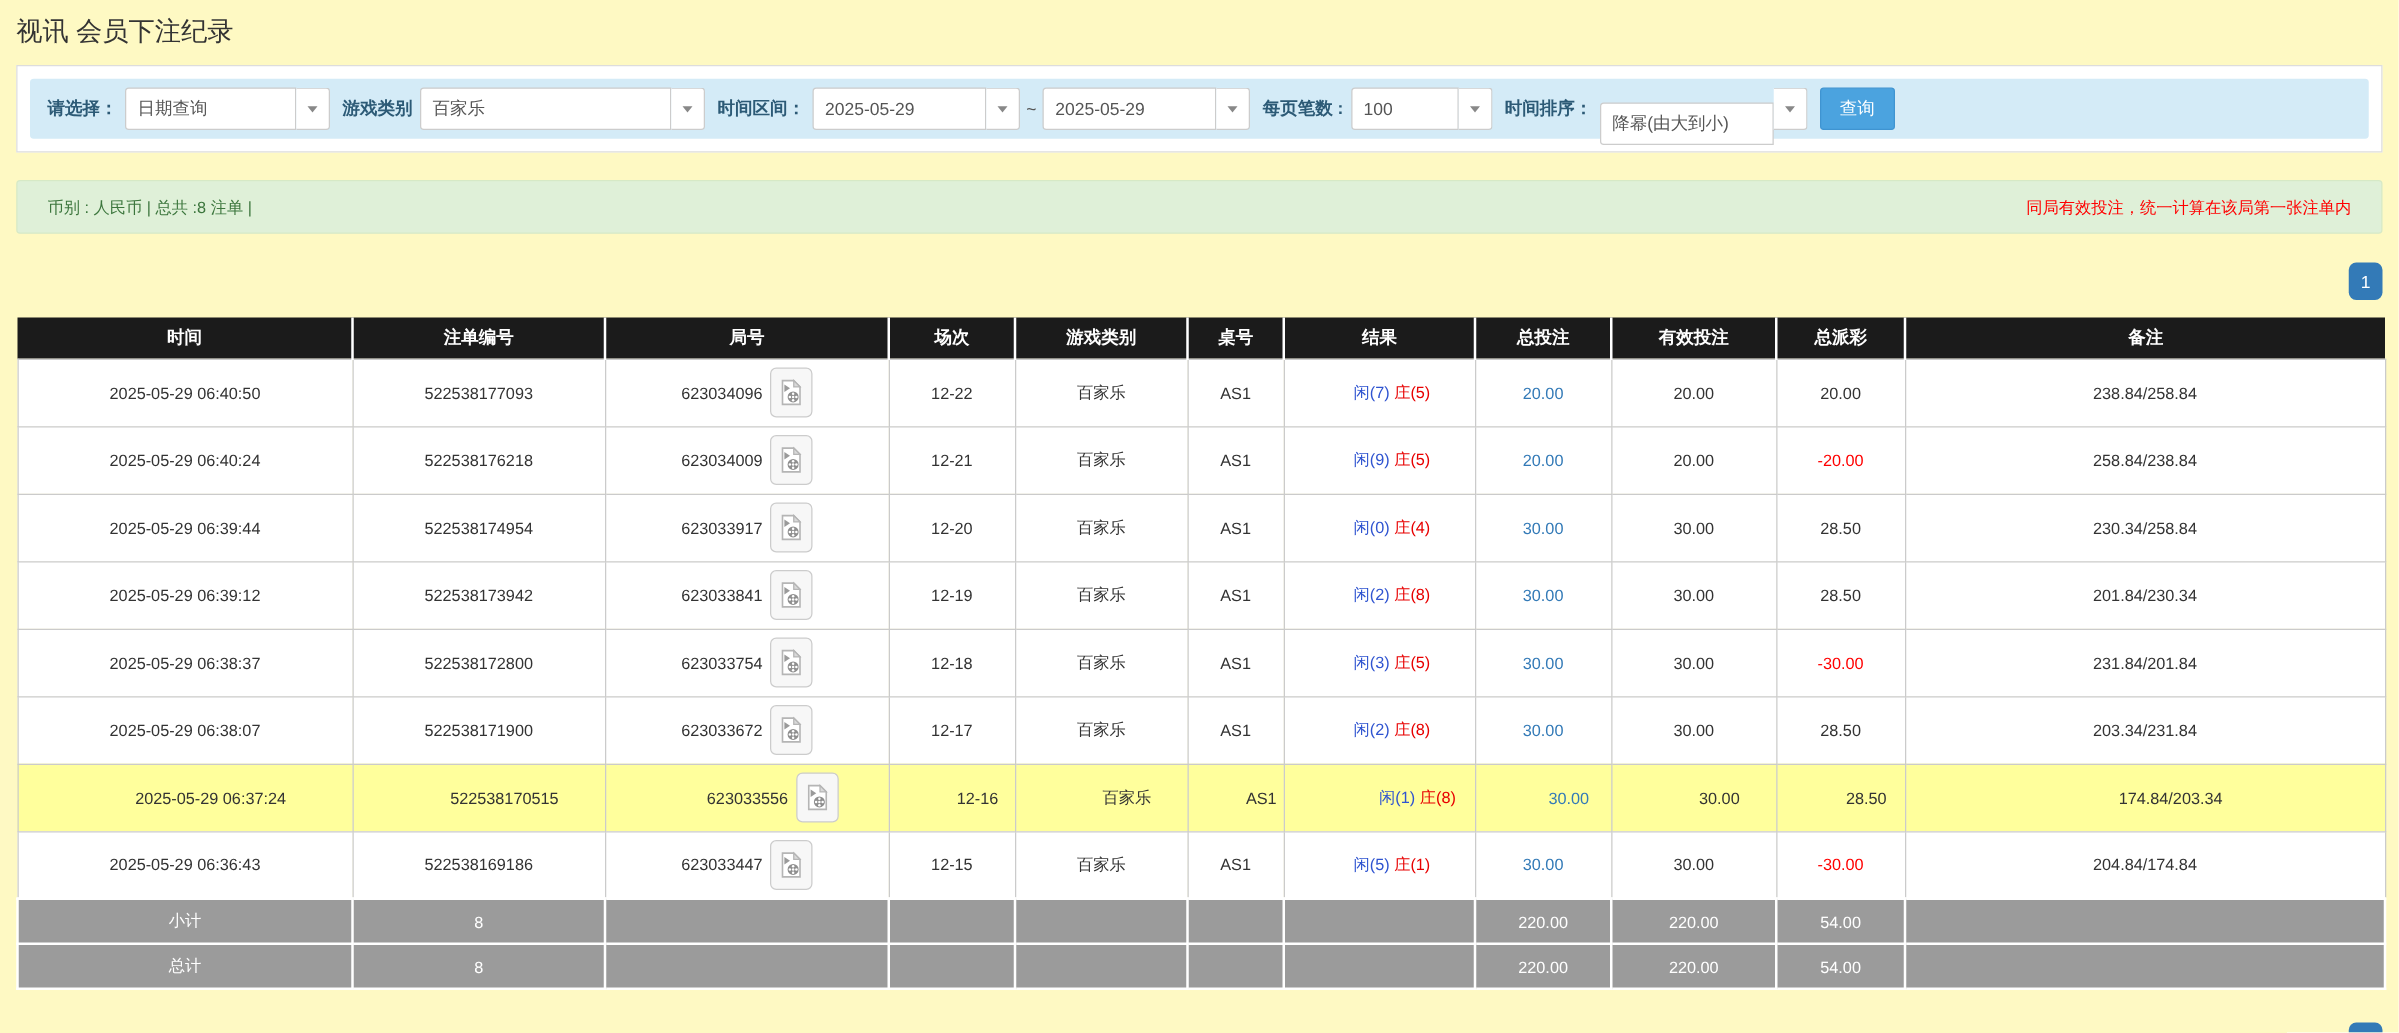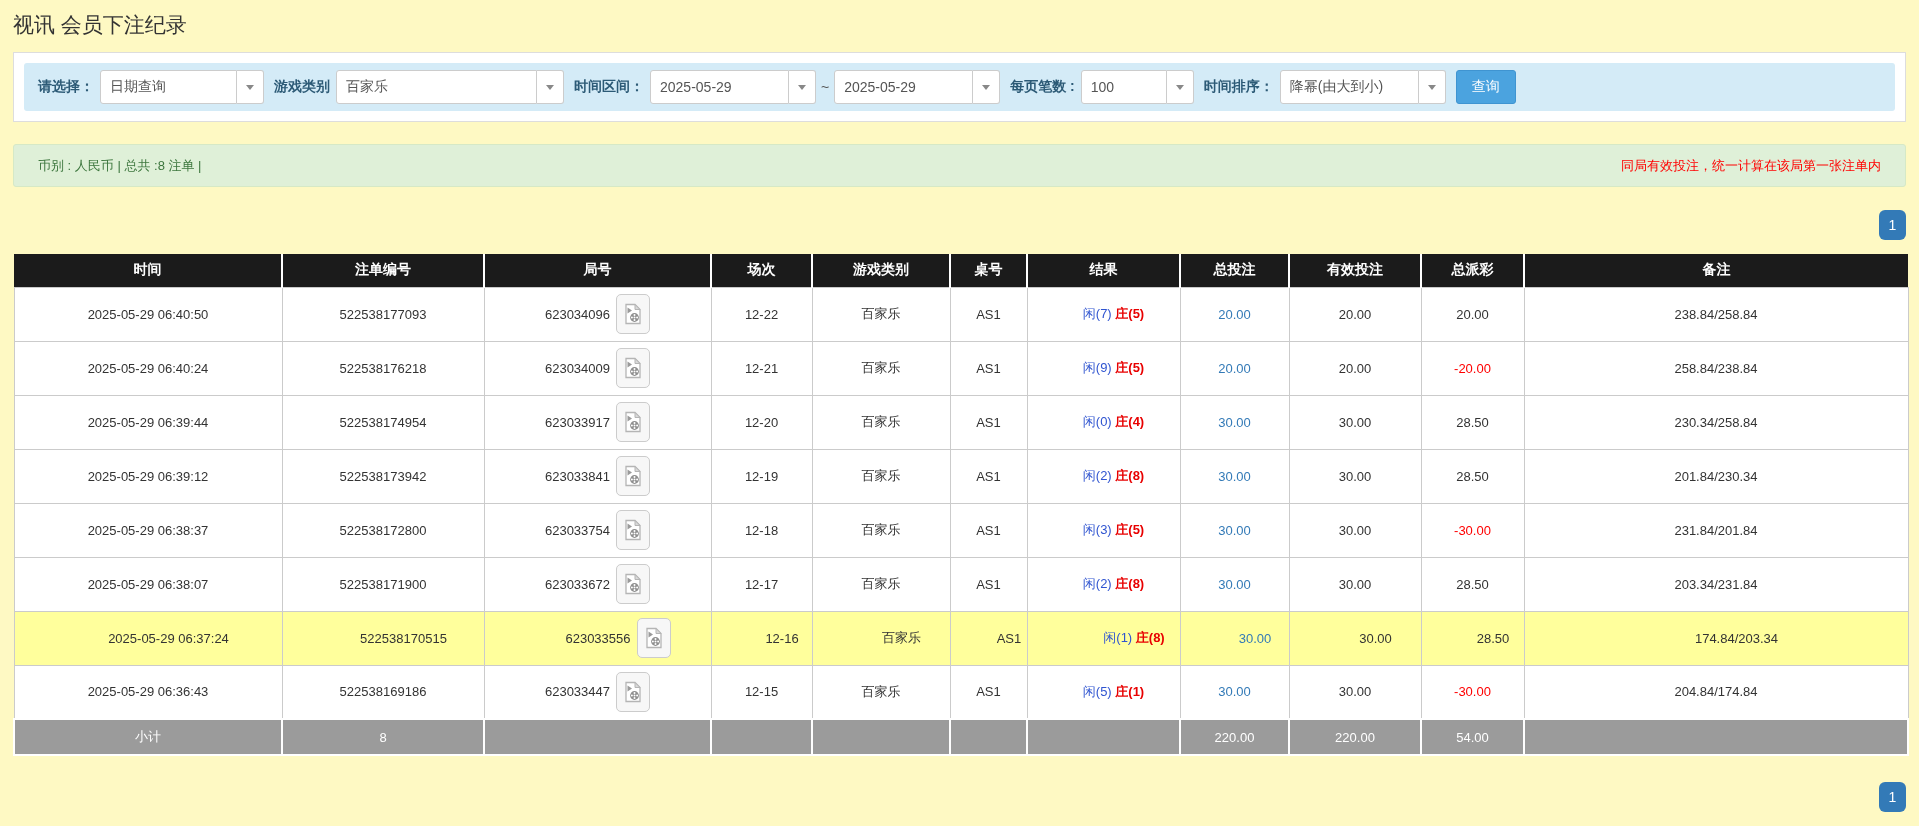--- a/index.html
+++ b/index.html
@@ -15,21 +15,21 @@
   .flabel { font-weight:bold; color:#2c5a76; margin:0 6px 0 10px; white-space:nowrap; }
   .flabel:first-child { margin-left:2px; }
   .combo { display:flex; align-items:stretch; height:34px; }
   .combo input { height:34px; border:1px solid #ccc; border-radius:3px 0 0 3px; padding:0 9px; font-size:14px; color:#555; background:#fff; outline:none; }
   .caret-btn { width:27px; border:1px solid #ccc; border-left:none; background:#fff; border-radius:0 3px 3px 0; display:flex; align-items:center; justify-content:center; cursor:pointer; }
   .caret-glyph { width:0; height:0; border-left:4px solid transparent; border-right:4px solid transparent; border-top:5px solid #888; }
   .w-select1 input { width:137px; }
   .w-game input   { width:201px; }
   .w-date input   { width:139px; }
   .w-size input   { width:86px; }
-  .w-sort input   { width:139px; }
+  .w-sort input   { width:139px;margin-top:12px; }
   .tilde { color:#555; margin:0 5px; }
   .query-btn { background:#4ba3df; color:#fff; border:1px solid #3f94d1; border-radius:3px; height:34px; padding:0 15px; font-size:14px; margin-left:10px; cursor:pointer; }
 
   
   .info-bar { margin:22px 13px 0 13px; background:#dff0d8; border:1px solid #d6e9c6; border-radius:3px; height:43px;
               display:flex; align-items:center; justify-content:space-between; padding:0 24px 0 24px; font-size:13px; }
   .info-left { color:#3c763d; }
   .info-right { color:#ff0000; }
 
   
@@ -41,21 +41,21 @@
 
   
   table.records { width:1894px; margin:0 13px; border-collapse:collapse; table-layout:fixed; font-size:13px; }
   thead th { background:#1b1b1b; color:#fff; height:33px; font-size:14px; font-weight:bold; border-right:2px solid #fff; text-align:center; }
   thead th:last-child { border-right:none; }
   tbody td { height:54px; text-align:center; border:1px solid #cbcbcb; background:#fff; color:#333; }
   tr.hl td { background:#ffff9c;padding-left:42px; }
   .round-wrap { display:inline-flex; align-items:center; gap:6px; }
   .video-btn { width:34px; height:40px; border:1px solid #ccc; border-radius:5px; background:#f7f7f7; display:inline-flex; align-items:center; justify-content:center; cursor:pointer; padding:0; }
   .player { color:#2f54d0;margin-left:20px; }
-  .banker { color:#e80000;font-weight:bold; }
+  .banker { color:#e80000; }
   .bet-link { color:#337ab7; cursor:pointer; text-decoration:none; }
   .neg { color:#ff0000; }
   tr.sum td { background:#9b9b9b; color:#fff; border:2px solid #fff; height:36px; font-size:13px; }
 </style>
 </head>
 <body>
 
 <div class="page">
 
   <div class="page-title">视讯 会员下注纪录</div>
@@ -382,20 +382,33 @@
           <td></td>
           <td></td>
           <td></td>
           <td></td>
           <td></td>
           <td>220.00</td>
           <td>220.00</td>
           <td>54.00</td>
           <td></td>
         </tr>
+        <tr class="sum">
+          <td>总计</td>
+          <td>8</td>
+          <td></td>
+          <td></td>
+          <td></td>
+          <td></td>
+          <td></td>
+          <td>220.00</td>
+          <td>220.00</td>
+          <td>54.00</td>
+          <td></td>
+        </tr>
       </tbody>
   </table>
 
   <div class="pagination bottom">
     <span class="page-btn">1</span>
   </div>
 
 </div>
 
 </body></html>

